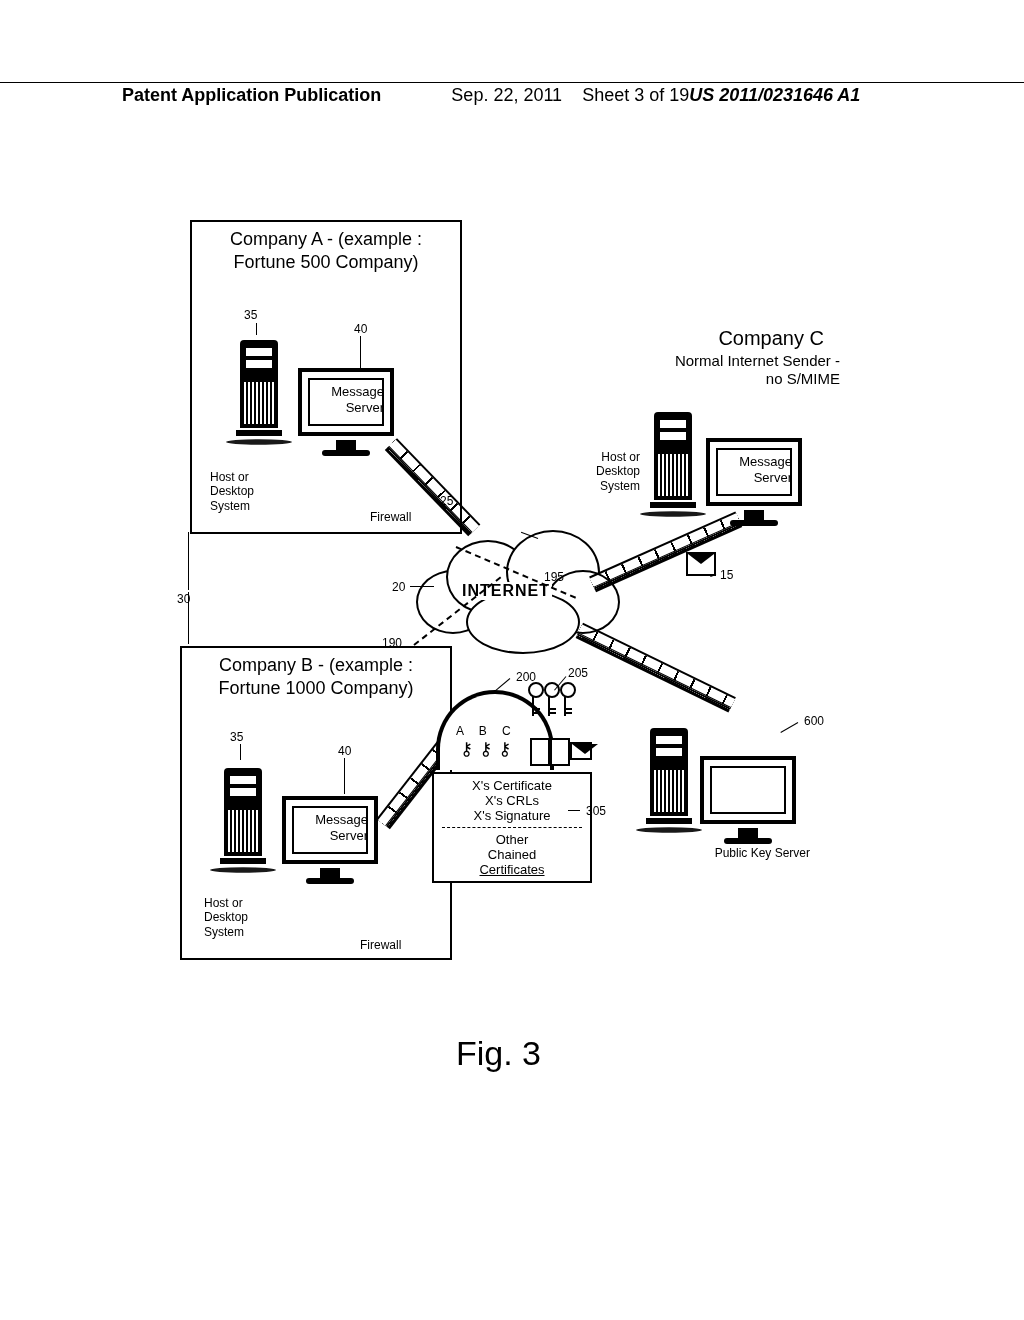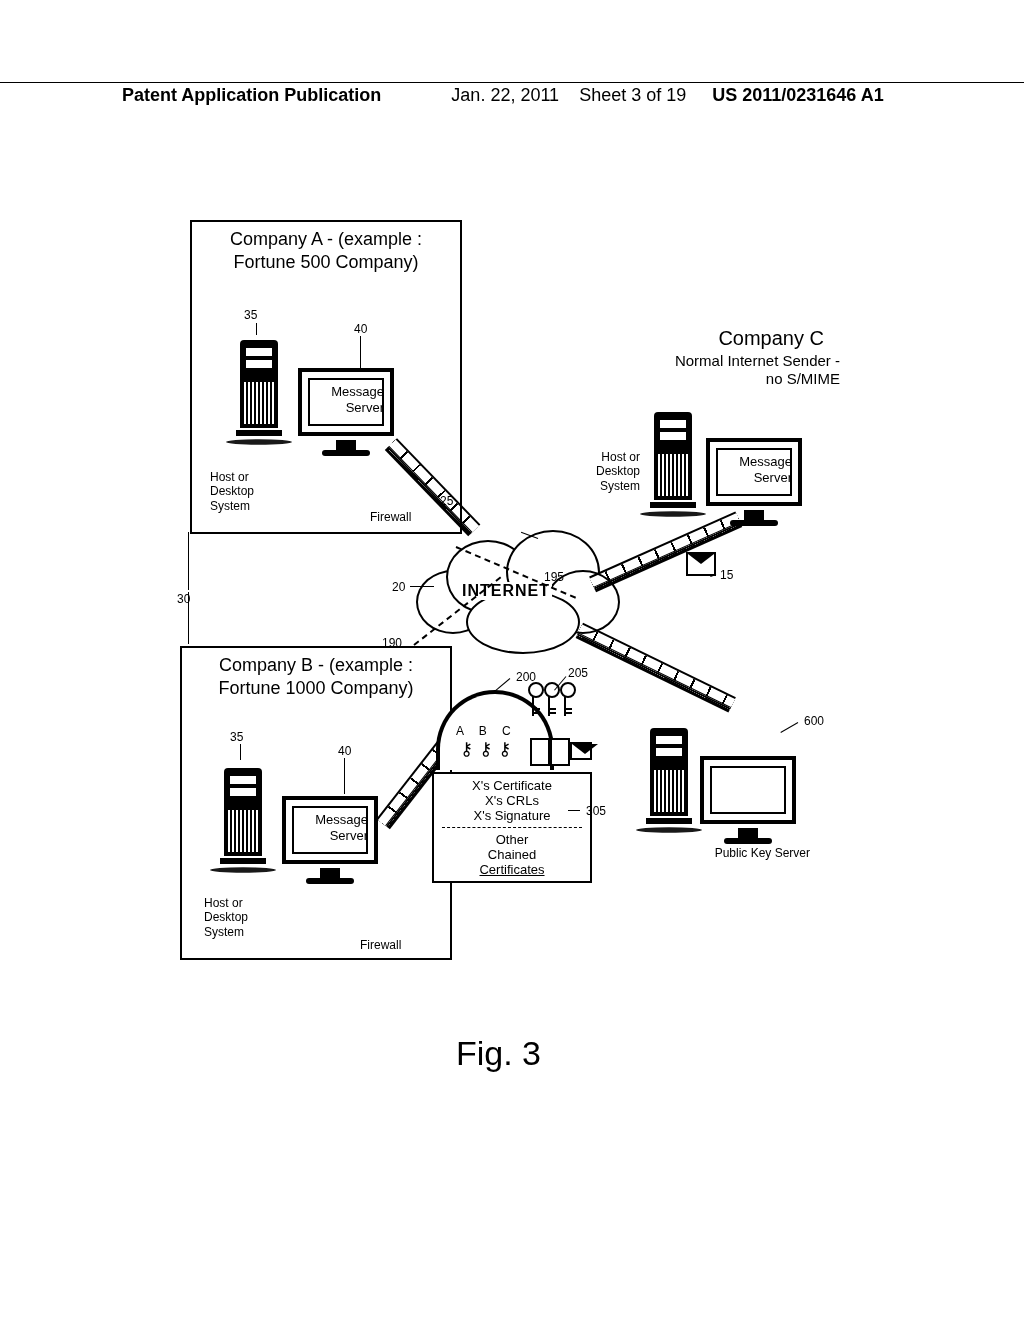--- a/index.html
+++ b/index.html
@@ -22,21 +22,21 @@
     left: 0;
     width: 100%;
     border-top: 1px solid #000;
     padding-top: 2px;
     display: flex;
     font-size: 18px;
   }
   .header .left  { flex: 0 0 auto; padding-left: 122px; font-weight: bold; }
   .header .mid   { flex: 0 0 auto; padding-left: 70px;  }
   .header .right { flex: 0 0 auto; padding-left: 20px; }
-  .header .pubno { flex: 0 0 auto; padding-left: 26px; font-weight: bold; }
+  .header .pubno { flex: 0 0 auto; font-weight: bold; font-style: italic; }
   .header .sheet { }
 
   .diagram {
     position: absolute;
     left: 180px;
     top: 220px;
     width: 720px;
     height: 760px;
   }
 
@@ -221,21 +221,21 @@
 
   .underline { text-decoration: underline; }
 </style>
 </head>
 <body>
 
 <div class="page">
 
   <div class="header">
     <div class="left">Patent Application Publication</div>
-    <div class="mid">Jan. 22, 2011</div>
+    <div class="mid">Sep. 22, 2011</div>
     <div class="right sheet">Sheet 3 of 19</div>
     <div class="pubno">US 2011/0231646 A1</div>
   </div>
 
   <div class="diagram">
 
     <div class="box" style="left:10px; top:0px; width:268px; height:310px;">
       <div class="box-title">
         <span>Company A - (example :</span><br>
         <span>Fortune 500 Company)</span>

